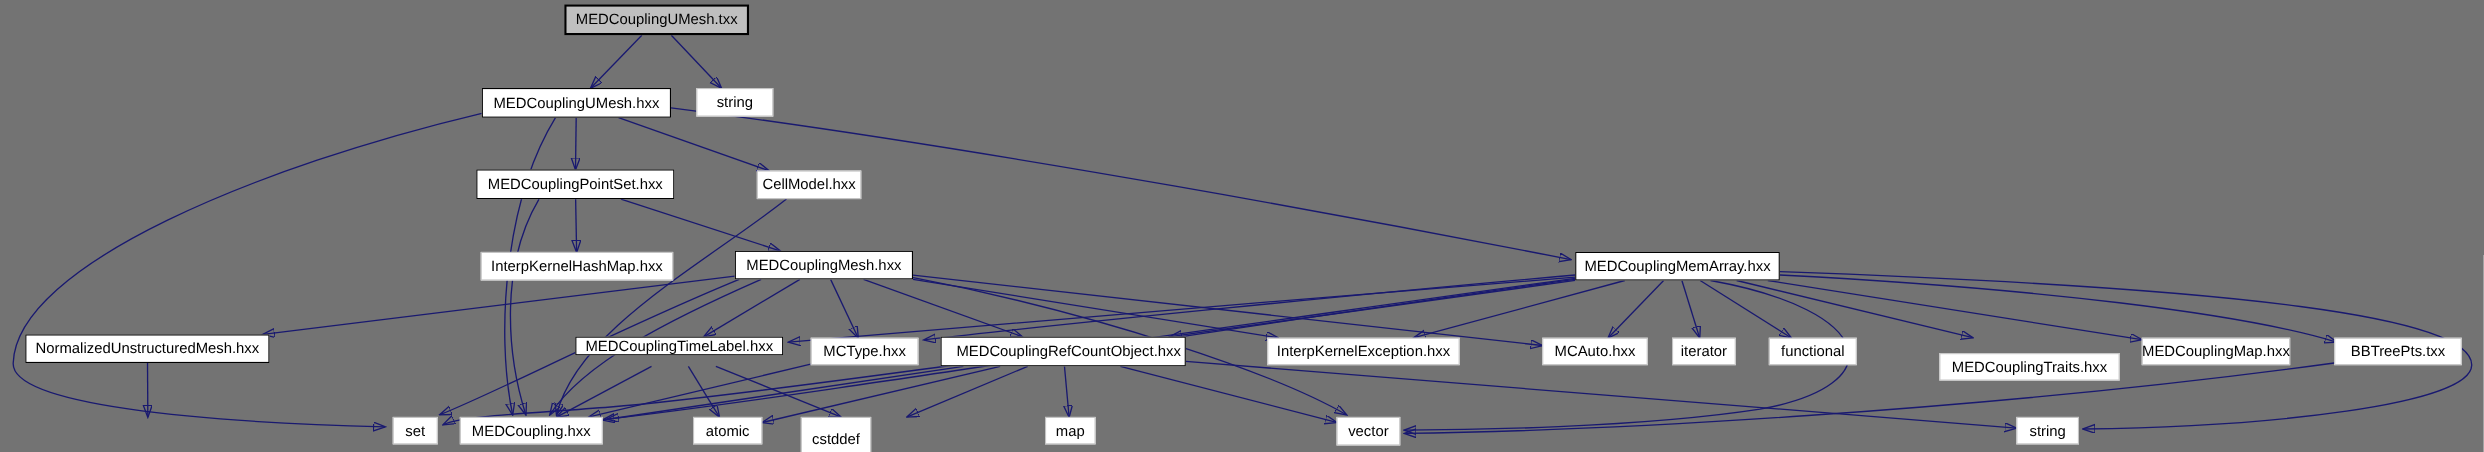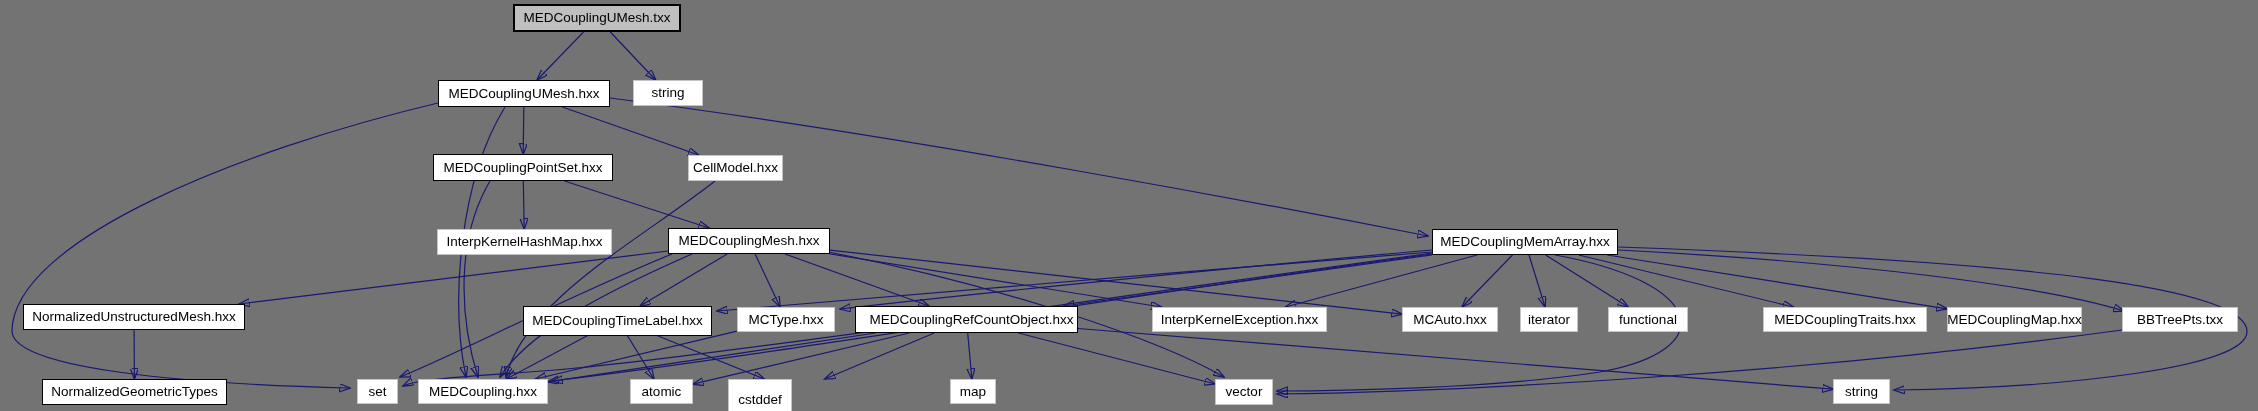--- a/index.html
+++ b/index.html
@@ -89,31 +89,30 @@
 
 <div class="node root" style="left: 513px; top: 4px; width: 168px; height: 28px;">MEDCouplingUMesh.txx</div>
     <div class="node internal" style="left: 438px; top: 80px; width: 172px; height: 27px;">MEDCouplingUMesh.hxx</div>
     <div class="node external" style="left: 633px; top: 80px; width: 70px; height: 26px;">string</div>
     <div class="node internal" style="left: 433px; top: 154px; width: 180px; height: 27px;">MEDCouplingPointSet.hxx</div>
     <div class="node external" style="left: 688px; top: 155px; width: 95px; height: 26px;">CellModel.hxx</div>
     <div class="node external" style="left: 437px; top: 229px; width: 175px; height: 26px;">InterpKernelHashMap.hxx</div>
     <div class="node internal" style="left: 1432px; top: 229px; width: 186px; height: 26px;">MEDCouplingMemArray.hxx</div>
     <div class="node internal" style="left: 668px; top: 228px; width: 162px; height: 26px;">MEDCouplingMesh.hxx</div>
     <div class="node internal" style="left: 23px; top: 304px; width: 222px; height: 26px;">NormalizedUnstructuredMesh.hxx</div>
-    <div class="node internal" style="left: 523px; top: 306px; width: 189px; height: 30px;">MEDCouplingTimeLabel.hxx</div>
+    <div class="node internal" style="left: 523px; top: 306px; width: 189px; height: 17px;">MEDCouplingTimeLabel.hxx</div>
     <div class="node external" style="left: 737px; top: 307px; width: 98px; height: 25px;">MCType.hxx</div>
     <div class="node internal" style="left: 855px; top: 306px; width: 223px; height: 27px; padding-left: 10px;">MEDCouplingRefCountObject.hxx</div>
     <div class="node external" style="left: 1152px; top: 307px; width: 175px; height: 25px;">InterpKernelException.hxx</div>
     <div class="node external" style="left: 1402px; top: 307px; width: 96px; height: 25px;">MCAuto.hxx</div>
     <div class="node external" style="left: 1520px; top: 307px; width: 58px; height: 25px;">iterator</div>
     <div class="node external" style="left: 1608px; top: 307px; width: 80px; height: 25px;">functional</div>
-    <div class="node external" style="left: 1763px; top: 307px; width: 164px; height: 25px;">MEDCouplingTraits.hxx</div>
+    <div class="node external" style="left: 1763px; top: 321px; width: 164px; height: 25px;">MEDCouplingTraits.hxx</div>
     <div class="node external" style="left: 1947px; top: 307px; width: 135px; height: 25px;">MEDCouplingMap.hxx</div>
     <div class="node external" style="left: 2122px; top: 307px; width: 116px; height: 25px;">BBTreePts.txx</div>
-    <div class="node internal" style="left: 42px; top: 379px; width: 185px; height: 26px;">NormalizedGeometricTypes</div>
     <div class="node external" style="left: 357px; top: 379px; width: 41px; height: 25px;">set</div>
     <div class="node external" style="left: 418px; top: 379px; width: 130px; height: 25px;">MEDCoupling.hxx</div>
     <div class="node external" style="left: 630px; top: 379px; width: 63px; height: 25px;">atomic</div>
     <div class="node external" style="left: 728px; top: 379px; width: 64px; height: 41px;">cstddef</div>
     <div class="node external" style="left: 950px; top: 379px; width: 46px; height: 25px;">map</div>
     <div class="node external" style="left: 1215px; top: 379px; width: 58px; height: 26px;">vector</div>
     <div class="node external" style="left: 1833px; top: 379px; width: 57px; height: 25px;">string</div>
   </div>
 
 </body></html>

